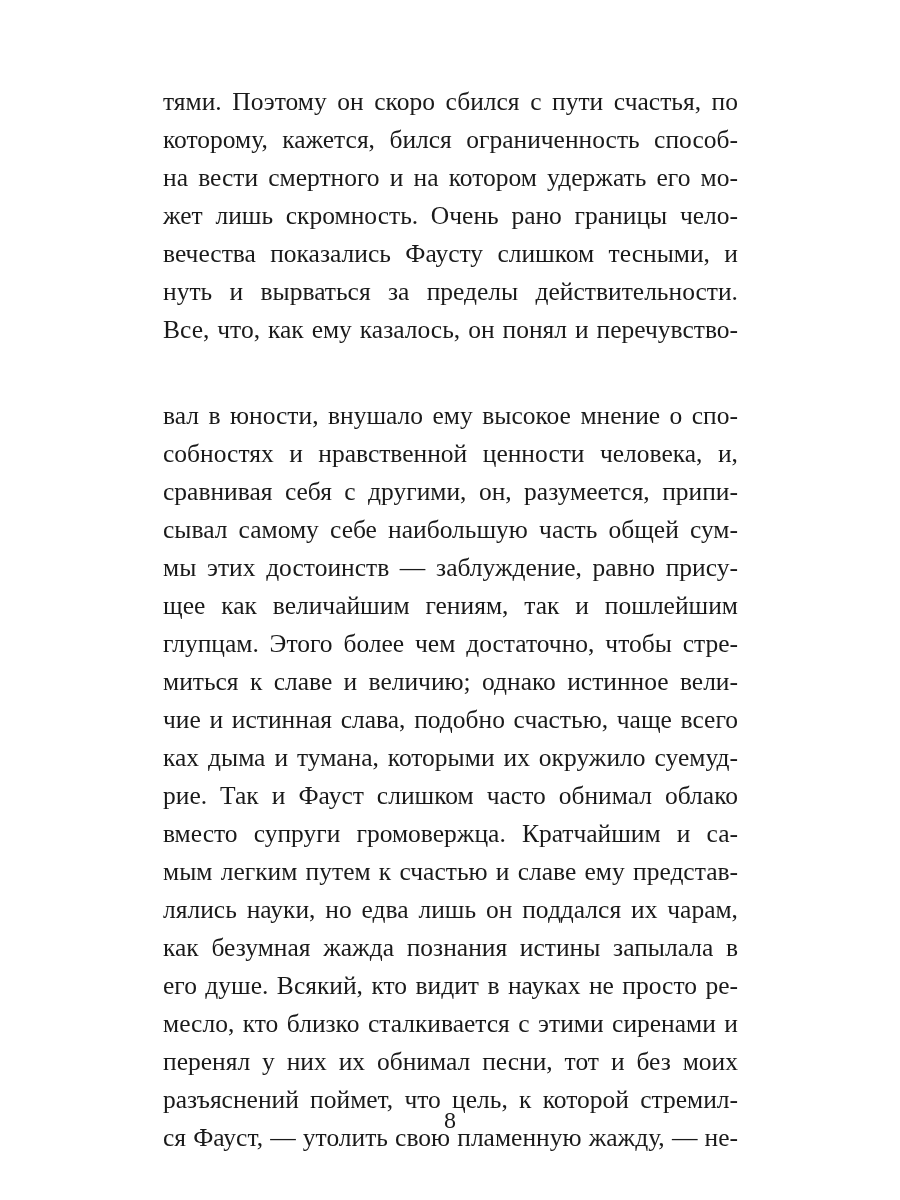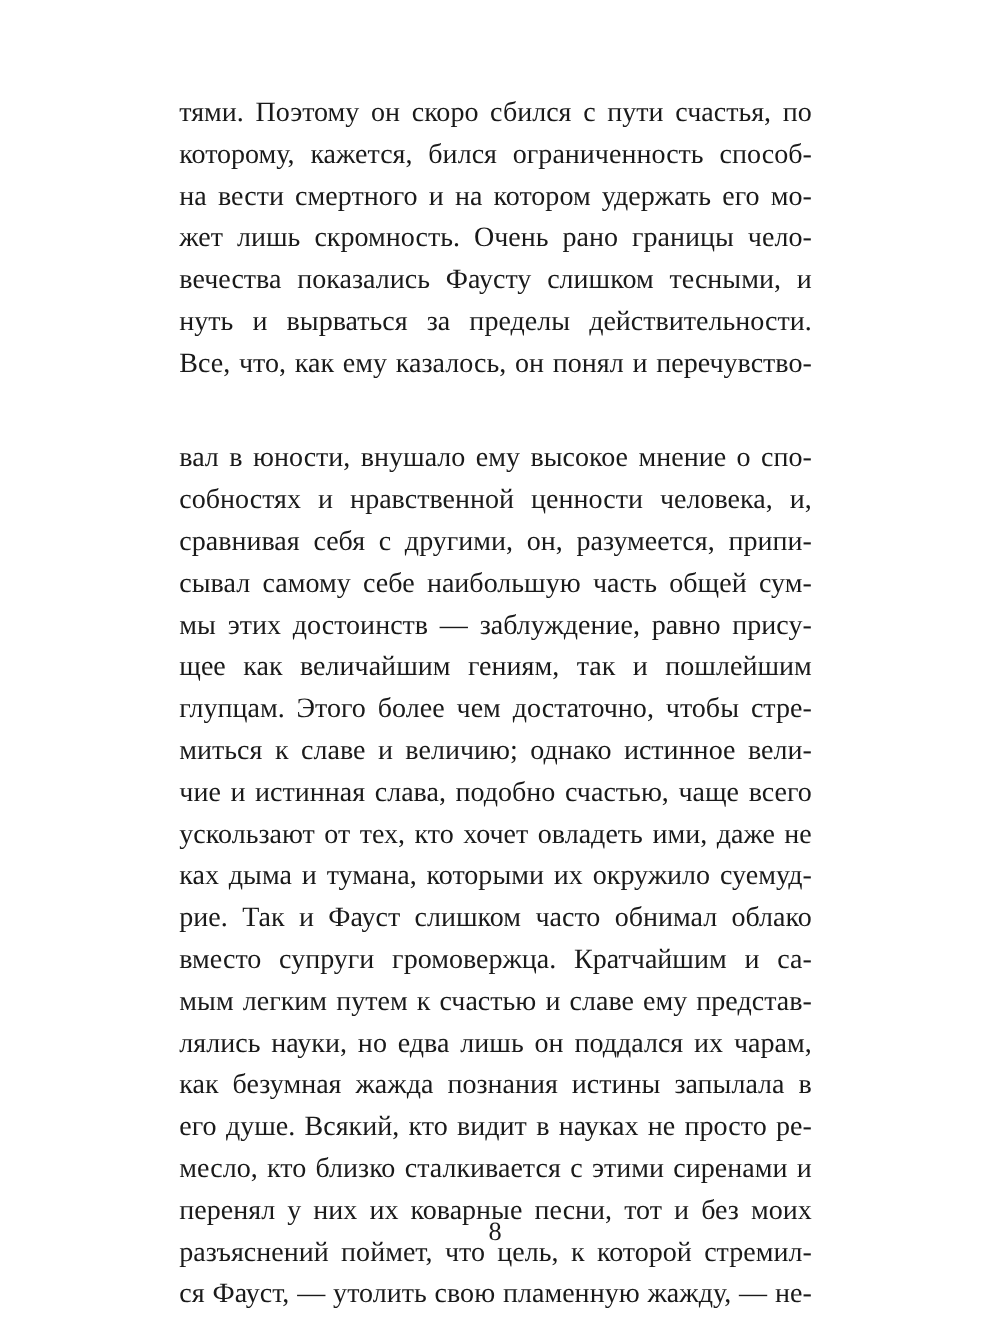--- a/index.html
+++ b/index.html
@@ -63,28 +63,27 @@
     <span class="line" style="display: block; width: 575px; text-align-last: justify;">Все, что, как ему казалось, он понял и перечувство-</span>
     <span class="line" style="display: block; width: 575px; text-align-last: justify; margin-top: 48px;">вал в юности, внушало ему высокое мнение о спо-</span>
     <span class="line" style="display: block; width: 575px; text-align-last: justify;">собностях и нравственной ценности человека, и,</span>
     <span class="line" style="display: block; width: 575px; text-align-last: justify;">сравнивая себя с другими, он, разумеется, припи-</span>
     <span class="line" style="display: block; width: 575px; text-align-last: justify;">сывал самому себе наибольшую часть общей сум-</span>
     <span class="line" style="display: block; width: 575px; text-align-last: justify;">мы этих достоинств — заблуждение, равно прису-</span>
     <span class="line" style="display: block; width: 575px; text-align-last: justify;">щее как величайшим гениям, так и пошлейшим</span>
     <span class="line" style="display: block; width: 575px; text-align-last: justify;">глупцам. Этого более чем достаточно, чтобы стре-</span>
     <span class="line" style="display: block; width: 575px; text-align-last: justify;">миться к славе и величию; однако истинное вели-</span>
     <span class="line" style="display: block; width: 575px; text-align-last: justify;">чие и истинная слава, подобно счастью, чаще всего</span>
-    <span class="line" style="display: block; width: 575px; text-align-last: justify;">ускользают от тех, кто хочет овладеть ими, даже не</span>
     <span class="line" style="display: block; width: 575px; text-align-last: justify;">ках дыма и тумана, которыми их окружило суемуд-</span>
     <span class="line" style="display: block; width: 575px; text-align-last: justify;">рие. Так и Фауст слишком часто обнимал облако</span>
     <span class="line" style="display: block; width: 575px; text-align-last: justify;">вместо супруги громовержца. Кратчайшим и са-</span>
     <span class="line" style="display: block; width: 575px; text-align-last: justify;">мым легким путем к счастью и славе ему представ-</span>
     <span class="line" style="display: block; width: 575px; text-align-last: justify;">лялись науки, но едва лишь он поддался их чарам,</span>
     <span class="line" style="display: block; width: 575px; text-align-last: justify;">как безумная жажда познания истины запылала в</span>
     <span class="line" style="display: block; width: 575px; text-align-last: justify;">его душе. Всякий, кто видит в науках не просто ре-</span>
     <span class="line" style="display: block; width: 575px; text-align-last: justify;">месло, кто близко сталкивается с этими сиренами и</span>
-    <span class="line" style="display: block; width: 575px; text-align-last: justify;">перенял у них их коварные песни, тот и без моих</span>
+    <span class="line" style="display: block; width: 575px; text-align-last: justify;">перенял у них их обнимал песни, тот и без моих</span>
     <span class="line" style="display: block; width: 575px; text-align-last: justify;">разъяснений поймет, что цель, к которой стремил-</span>
     <span class="line" style="display: block; width: 575px; text-align-last: justify;">ся Фауст, — утолить свою пламенную жажду, — не-</span>
 
   </div>
   <div class="page-number">8</div>
 </div>
 
 </body></html>

